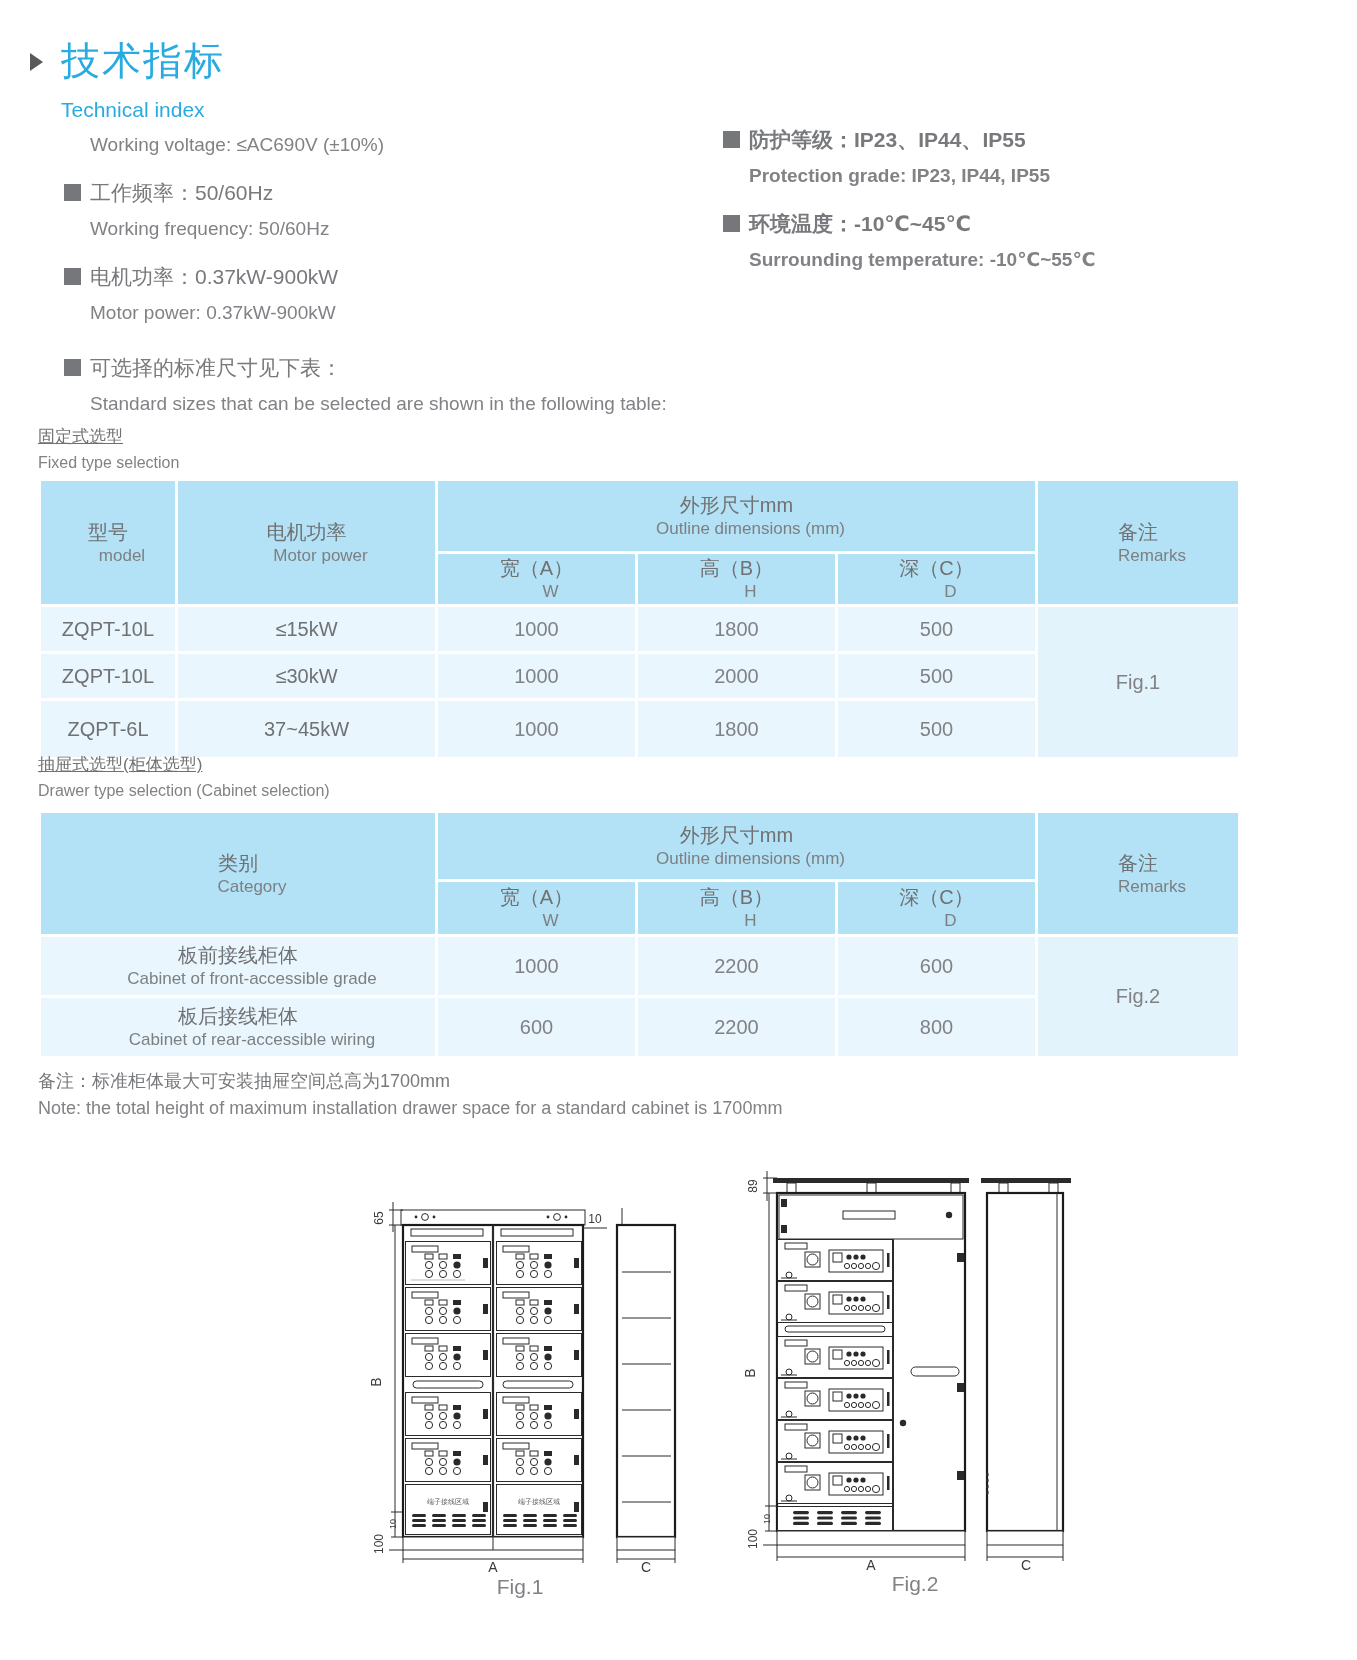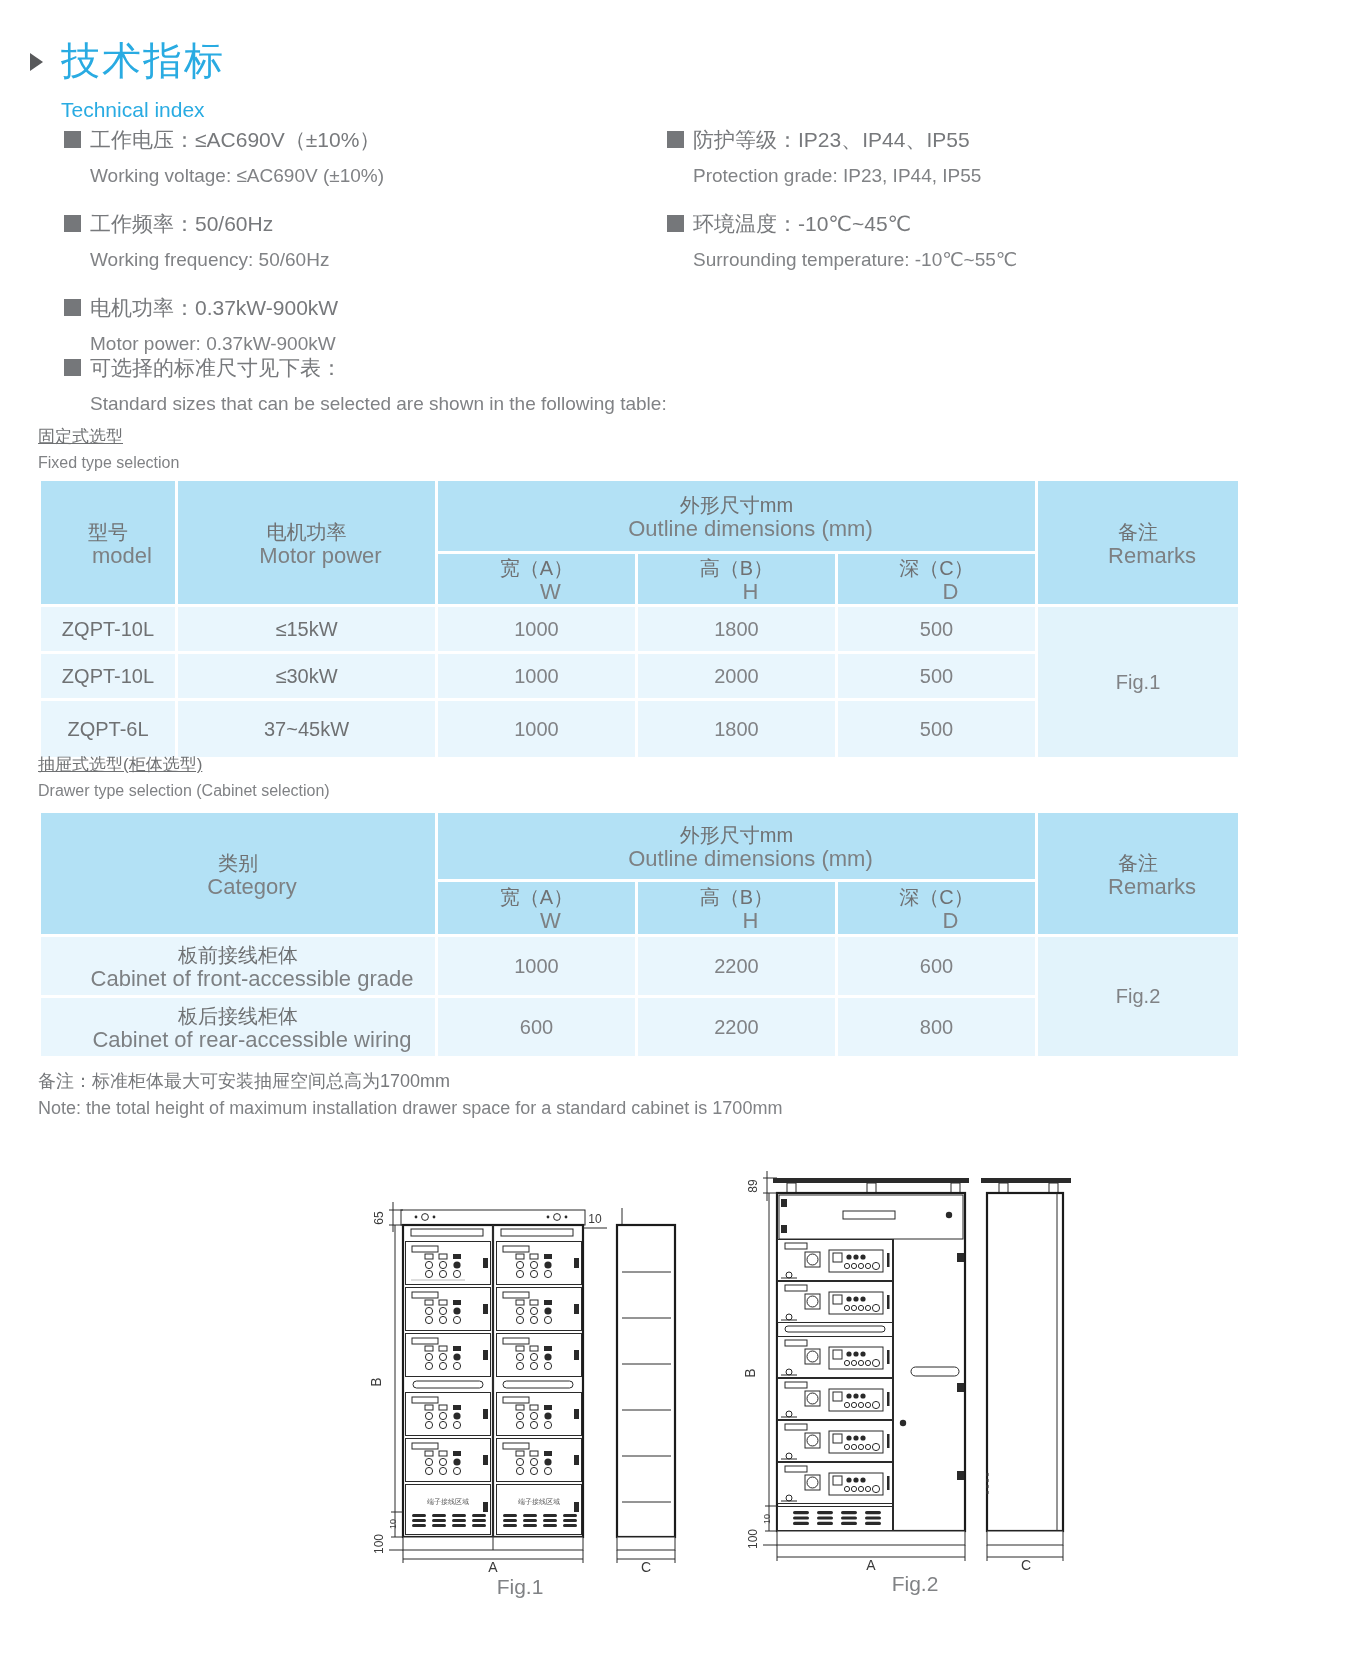--- a/index.html
+++ b/index.html
@@ -23,21 +23,21 @@
   
   .sec-title-cn{font-size:17px;color:#6f7173;line-height:26px;}
   .sec-title-en{font-size:16px;color:#808285;line-height:26px;}
   
   table.spec{border-collapse:separate;border-spacing:3px;table-layout:fixed;}
   table.spec td,table.spec th{padding:0;text-align:center;vertical-align:middle;font-weight:normal;}
   .hd{background:#b3e1f5;margin-left:23px;}
   .bd{background:#e9f6fd;}
   .rk{background:#e2f3fb;}
   .cell-cn{font-size:20px;color:#6f7173;line-height:26px;}
-  .cell-en{font-size:22px;color:#7d8083;line-height:22px;padding-left:28px;}
+  .cell-en{font-size:17px;color:#7d8083;line-height:22px;padding-left:28px;}
   .num{font-size:20px;color:#808285;}
   .model{font-size:20px;color:#6f7173;}
   
   .note-cn{font-size:18px;color:#77797c;line-height:27px;}
   .note-en{font-size:18px;color:#808285;line-height:27px;}
   
   svg text{font-family:"Liberation Sans","DejaVu Sans",sans-serif;}
   .fig-label{font-size:12px;fill:#3a3a3a;}
   .fig-caption{font-size:21px;fill:#808285;}
   .ln{stroke:#2a2a2a;stroke-width:1;fill:none;}
@@ -51,43 +51,39 @@
 <div class="title-block">
   <div class="title-row">
     <span class="tri"></span>
     <span class="title-cn">技术指标</span>
   </div>
   <div class="title-en">Technical index</div>
 </div>
 
 <div class="spec-col" style="left:64px;top:124px;">
   <div class="spec-item">
-    <div class="spec-cn">
-        <span class="sq"></span>
-        <span>工作电压：≤AC690V（±10%）</span>
-      </div>
     <div class="spec-en">Working voltage: ≤AC690V (±10%)</div>
   </div>
   <div class="spec-item">
     <div class="spec-cn">
         <span class="sq"></span>
         <span>工作频率：50/60Hz</span>
       </div>
     <div class="spec-en">Working frequency: 50/60Hz</div>
   </div>
   <div class="spec-item">
     <div class="spec-cn">
         <span class="sq"></span>
         <span>电机功率：0.37kW-900kW</span>
       </div>
     <div class="spec-en">Motor power: 0.37kW-900kW</div>
   </div>
 </div>
 
-<div class="spec-col" style="left:667px;top:124px;">
+<div class="spec-col" style="left:723px;top:124px;font-weight:bold;">
   <div class="spec-item">
     <div class="spec-cn">
         <span class="sq"></span>
         <span>防护等级：IP23、IP44、IP55</span>
       </div>
     <div class="spec-en">Protection grade: IP23, IP44, IP55</div>
   </div>
   <div class="spec-item">
     <div class="spec-cn">
         <span class="sq"></span>

